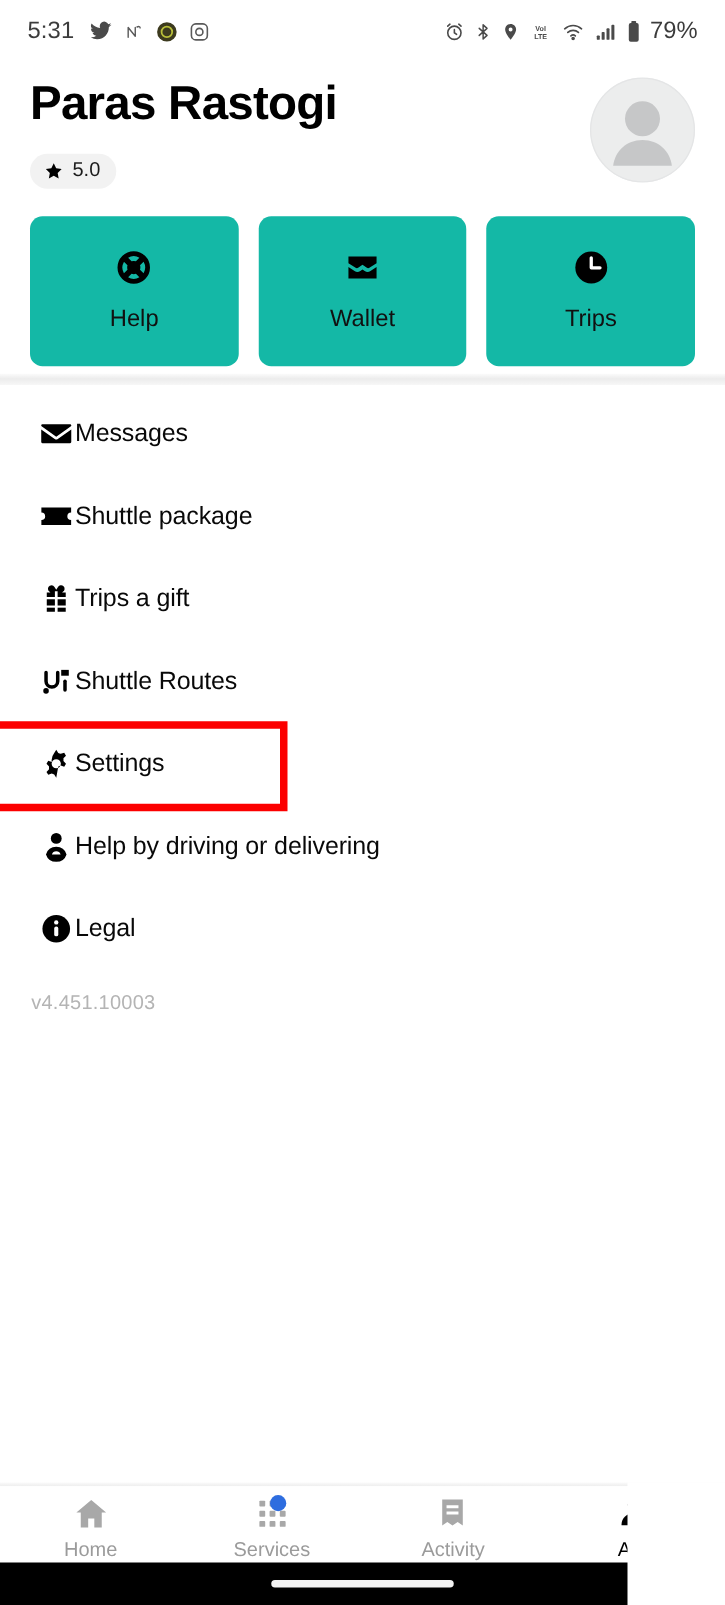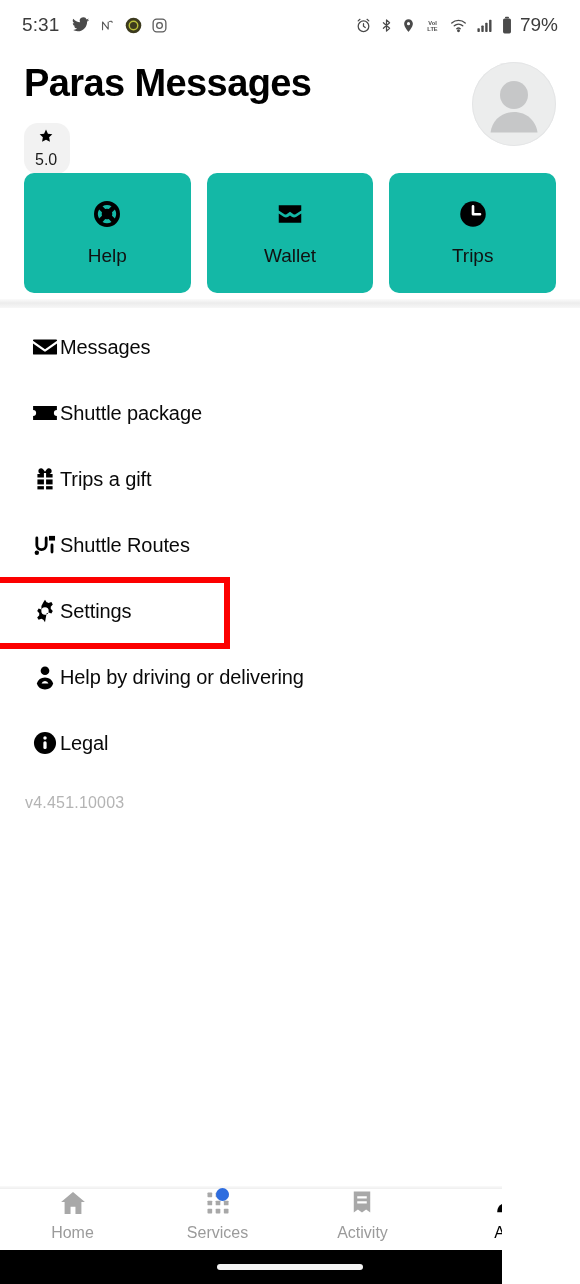--- a/index.html
+++ b/index.html
@@ -43,21 +43,20 @@
     position:absolute; left:24px; top:14px;
     font-size:38px; font-weight:700;
     color:#000000; letter-spacing:-0.6px;
     line-height:1;
   }
   .rating-badge {
     position:absolute; left:24px; top:73px;
     display:inline-flex; align-items:center; gap:7px;
     background:#f2f2f2; border-radius:14px;
     padding:5px 13px 5px 11px;
-    flex-direction:column;
   }
   .rating-star { width:16px; height:16px; }
   .rating-value { font-size:16px; color:#1c1c1c; font-weight:400; }
   .avatar {
     position:absolute; right:24px; top:12px;
     width:84px; height:84px; border-radius:50%;
     background:#eceded;
     box-shadow:inset 0 0 0 1px #e4e5e6;
     display:flex; align-items:flex-end; justify-content:center;
     overflow:hidden;
@@ -123,21 +122,21 @@
 
   
   .bottom-sep {
     position:absolute; bottom:95px; left:0;
     width:580px; height:3px;
     background:linear-gradient(180deg,#fafafa,#eeeeee);
   }
   .bottomnav {
     position:absolute; bottom:34px; left:0;
     width:580px; height:61px;
-    display:flex; align-items:flex-start;
+    display:flex; align-items:flex-end;
     background:#ffffff;
   }
   .nav-item {
     flex:1; display:flex; flex-direction:column;
     align-items:center; justify-content:center; gap:7px;
     cursor:pointer; position:relative;
   }
   .nav-ico { width:28px; height:28px; position:relative; }
   .nav-label {
     font-size:16px; color:#9b9b9b; font-weight:400;
@@ -250,21 +249,21 @@
         <svg width="12" height="19" viewBox="0 0 14 24" fill="#4a4a4a">
           <rect x="4.5" y="1" width="5" height="2.2" rx="1"></rect>
           <rect x="2" y="3" width="10" height="19" rx="2"></rect>
         </svg>
       </span>
       <span class="sb-batt-text">79%</span>
     </div>
   </div>
 
   <div class="header">
-    <div class="profile-name">Paras Messages</div>
+    <div class="profile-name">Paras Rastogi</div>
 
     <div class="rating-badge">
       <svg class="rating-star" viewBox="0 0 24 24" fill="#000000">
         <path d="M12 2.4l2.9 6.1 6.6.9-4.8 4.6 1.2 6.6L12 17.5 6.1 20.6l1.2-6.6L2.5 9.4l6.6-.9z"></path>
       </svg>
       <span class="rating-value">5.0</span>
     </div>
 
     <div class="avatar">
       <svg width="84" height="84" viewBox="0 0 84 84">

